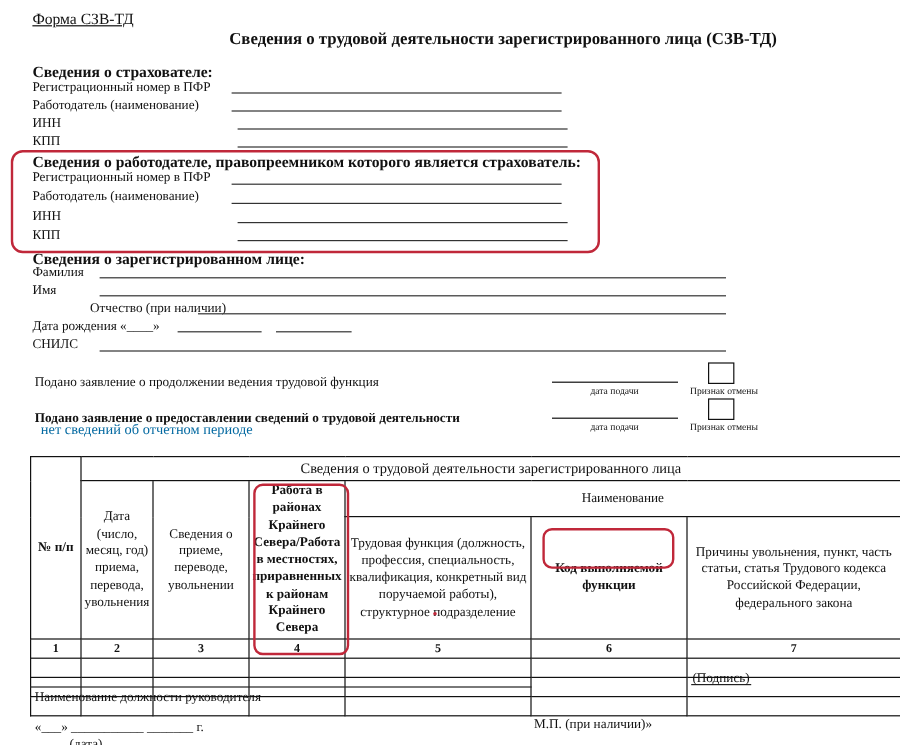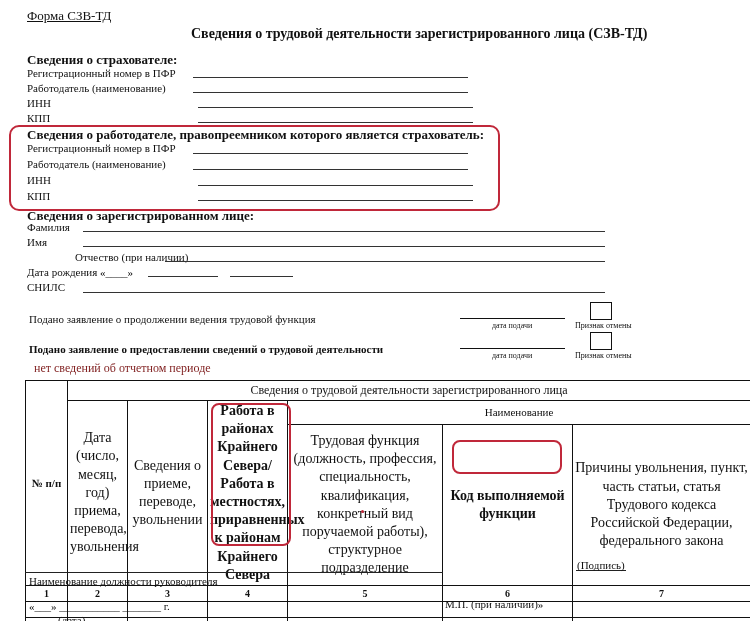--- a/index.html
+++ b/index.html
@@ -5,25 +5,25 @@
   * { box-sizing: border-box; margin: 0; padding: 0; }
   html, body { width: 750px; height: 621px; background: #ffffff; overflow: hidden; }
   body { position: relative; font-family: "Liberation Serif", serif; color: #111; }
   .abs { position: absolute; }
   .form-code { left: 27px; top: 8px; font-size: 13px; text-decoration: underline; }
   .doc-title { left: 168px; top: 26px; font-size: 14px; font-weight: bold; white-space: nowrap; margin-left: 23px; }
   .sec-h { font-size: 13px; font-weight: bold; white-space: nowrap; }
   .lbl { font-size: 11px; white-space: nowrap; }
   .uline { position: absolute; height: 1px; background: #333; }
   .red-box { position: absolute; border: 2px solid #c0283a; border-radius: 10px; }
-  .note-red { left: 34px; top: 361px; font-size: 12px; color: #7f1d1d; white-space: nowrap; }
+  .note-red { left: 34px; top: 351px; font-size: 12px; color: #0369a1; white-space: nowrap; }
   .tiny { font-size: 8px; white-space: nowrap; }
   .chk { position: absolute; width: 22px; height: 18px; border: 1px solid #111; background: #fff; }
   table.grid { position: absolute; left: 25px; top: 380px; width: 725px; border-collapse: collapse; table-layout: fixed; }
-  table.grid td { border: 1.5px solid #111; font-size: 14px; text-align: center; vertical-align: middle; line-height: 1.3; padding: 1px 2px; }
+  table.grid td { border: 1.5px solid #111; font-size: 11px; text-align: center; vertical-align: middle; line-height: 1.3; padding: 1px 2px; }
   table.grid td.big { font-size: 12px; }
   table.grid td.mid { font-size: 11px; }
   table.grid tr.num td { font-size: 10px; font-weight: bold; height: 14px; }
   table.grid tr.empty td { height: 16px; }
   .foot { font-size: 11px; white-space: nowrap; }
 </style>
 </head>
 <body>
 
 <div class="abs form-code">Форма СЗВ-ТД</div>

